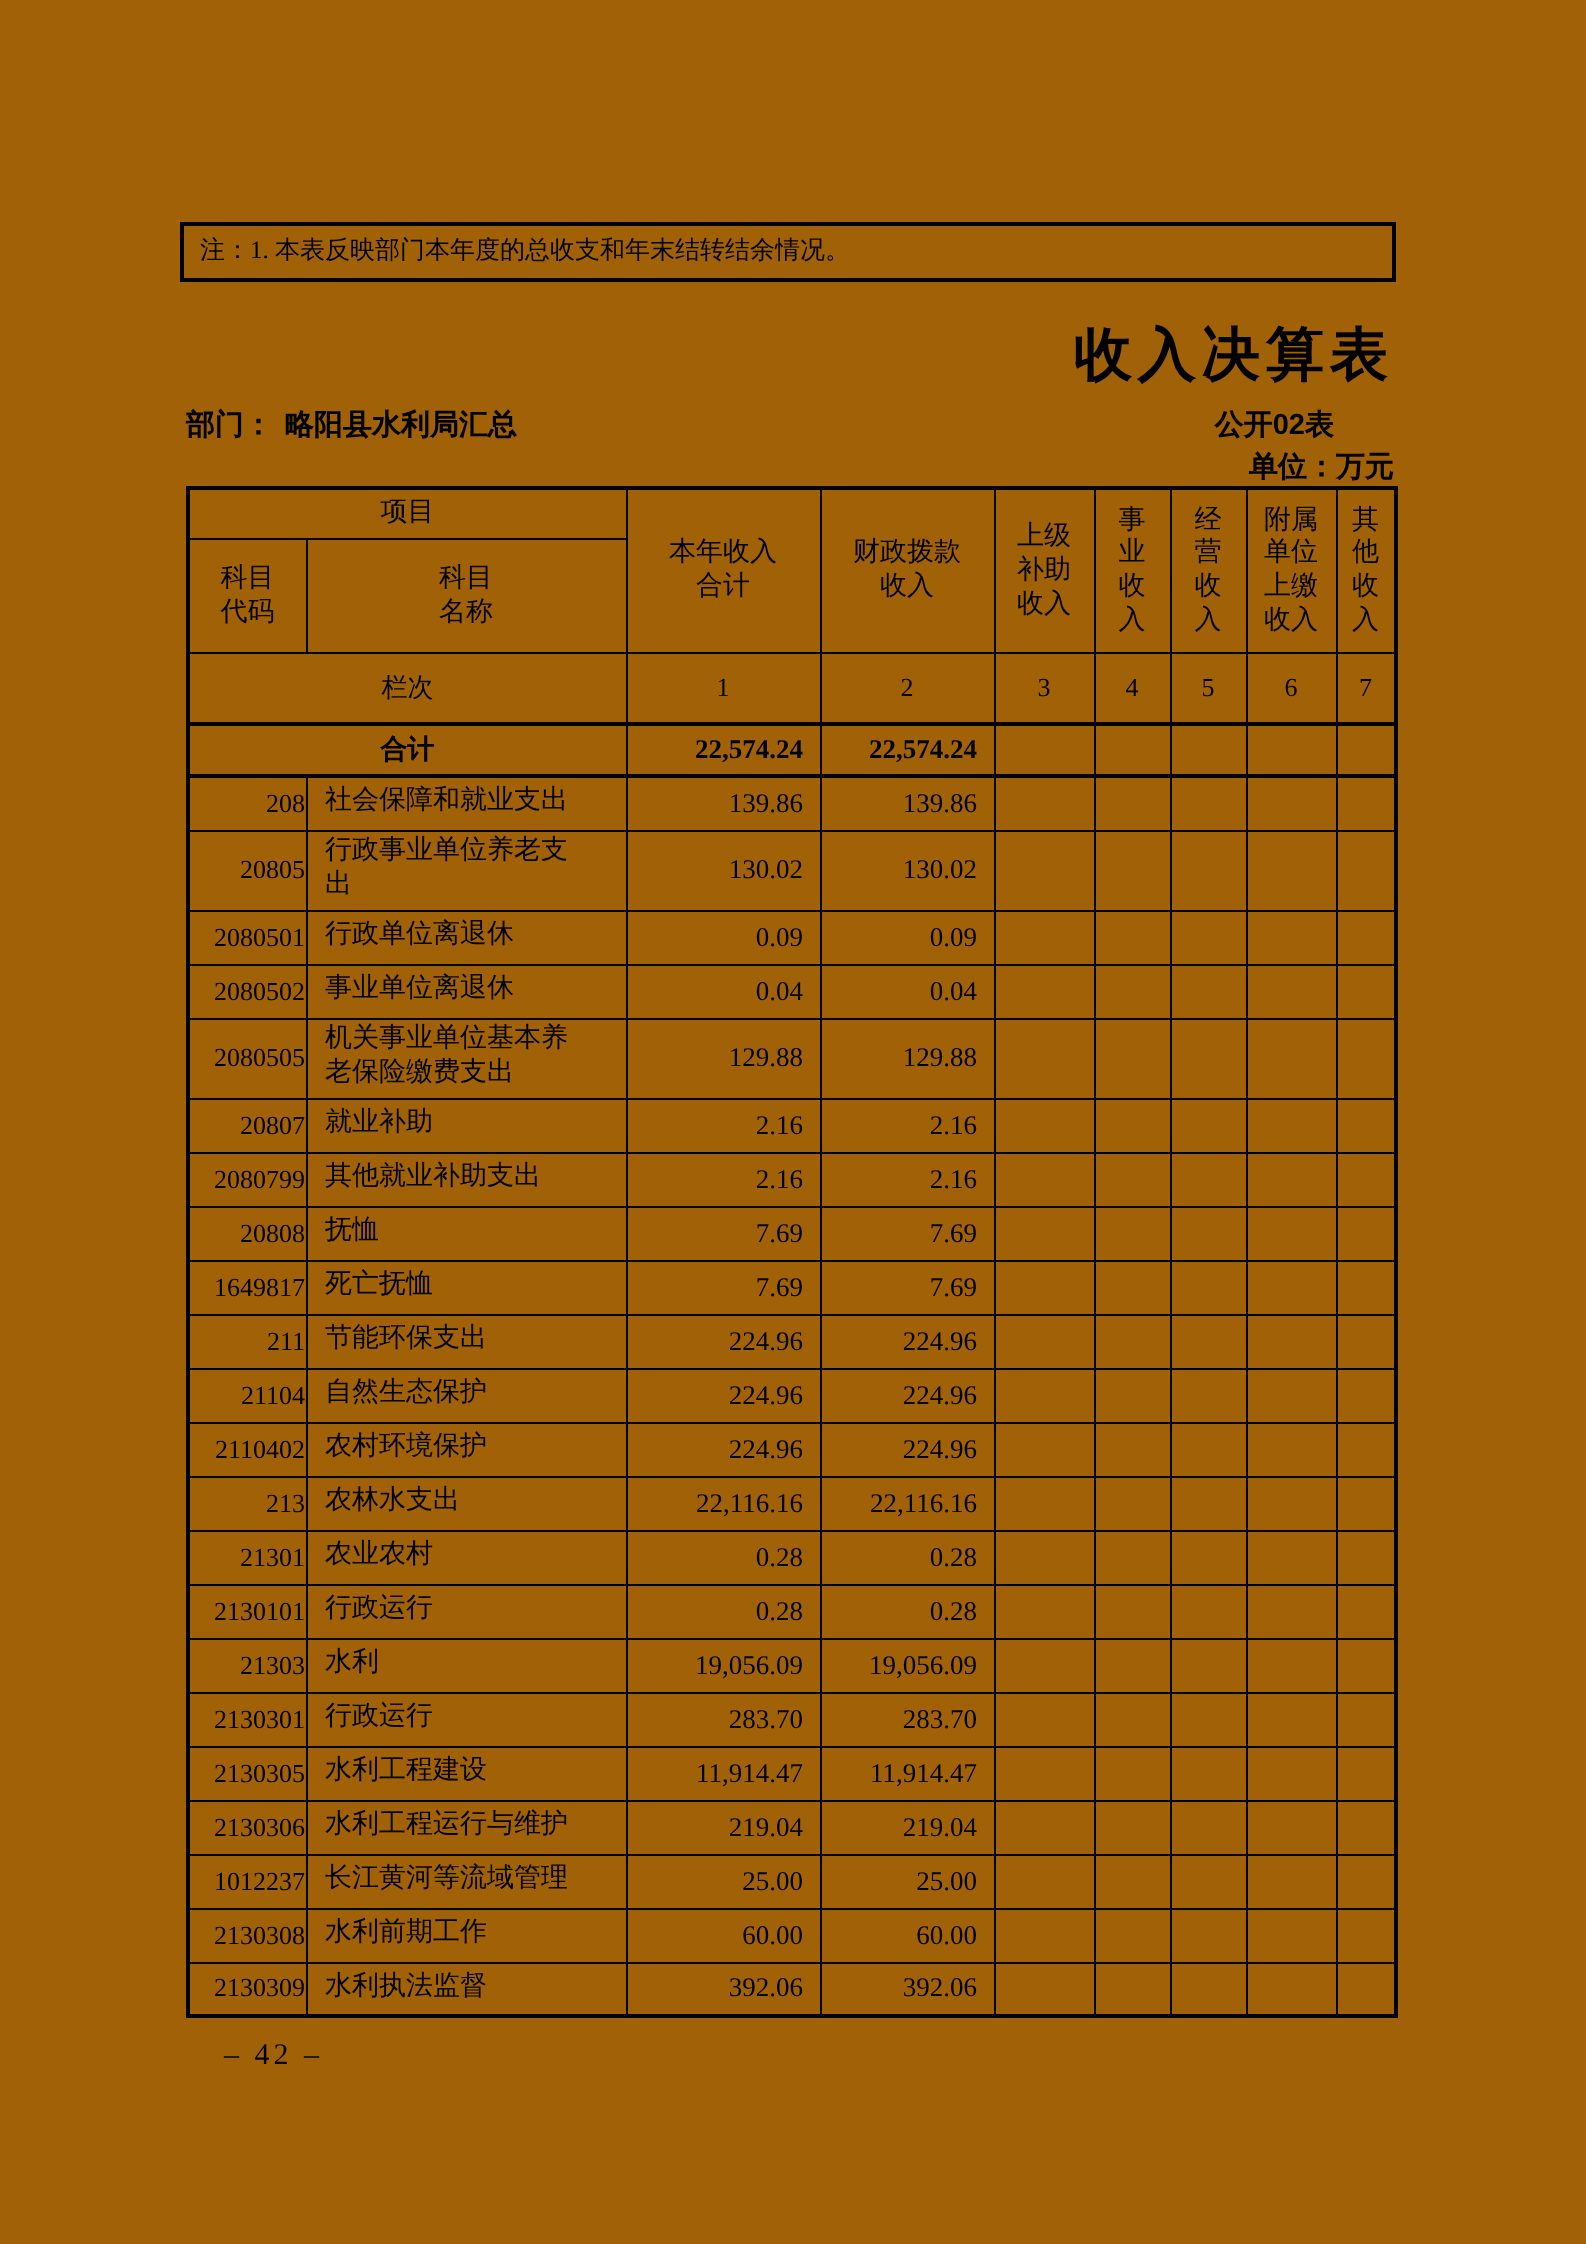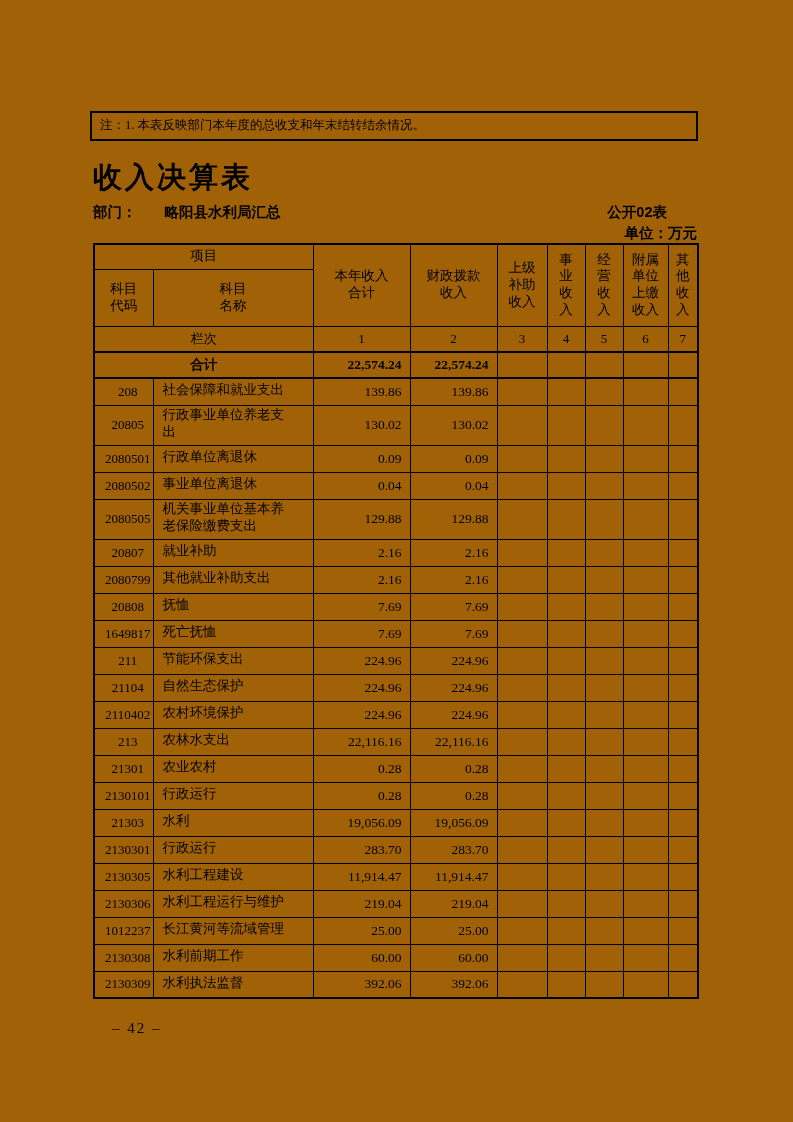--- a/index.html
+++ b/index.html
@@ -21,38 +21,38 @@
     border: 2px solid #000;
     padding: 3px 8px 5px 8px;
     font-size: 12.5px;
     line-height: 1.45;
   }
   .note-line-2 { margin-left: 37px; }
   .doc-title {
     position: absolute;
     left: 93px; top: 158px;
     width: 604px;
-    text-align: left;
+    text-align: right;
     font-size: 29px;
     font-weight: bold;
     letter-spacing: 3px;
     font-family: "Liberation Serif", "DejaVu Serif", serif;
   }
   .meta-row {
     position: absolute;
     left: 93px; top: 203px;
     width: 604px;
     display: flex;
     justify-content: space-between;
     align-items: baseline;
     font-family: "Liberation Sans", "DejaVu Sans", sans-serif;
     font-size: 14.5px;
     font-weight: bold;
   }
-  .dept-value { margin-left: 28px; }
+  .dept-value { margin-left: 6px; }
   .table-no { padding-right: 30px; }
   .unit-line {
     position: absolute;
     left: 93px; top: 224px;
     width: 604px;
     text-align: right;
     font-family: "Liberation Sans", "DejaVu Sans", sans-serif;
     font-size: 14.5px;
     font-weight: bold;
   }
@@ -67,27 +67,27 @@
   }
   .income-table td, .income-table th {
     border: 1px solid #000;
     font-weight: normal;
     vertical-align: middle;
     overflow: hidden;
   }
   .hdr { text-align: center; white-space: pre-line; line-height: 1.25; padding: 2px 1px; }
   tr.hdr-row-1 { height: 25px; }
   tr.hdr-row-2 { height: 57px; }
-  tr.colnum-row { height: 26px; }
+  tr.colnum-row { height: 36px; }
   tr.colnum-row td { text-align: center; font-size: 13px; border-bottom: 2px solid #000; }
   tr.total-row { height: 26px; }
   tr.total-row td { border-bottom: 2px solid #000; }
   tr.total-row .lbl { text-align: center; font-weight: bold; }
   tr.data-row { height: 27px; }
-  td.cell-code { text-align: center; padding-left: 8px; font-size: 13px; margin-top: 27px; }
+  td.cell-code { text-align: right; padding-left: 8px; font-size: 13px; margin-top: 27px; }
   td.cell-name {
     text-align: left;
     padding: 0 28px 4px 9px;
     white-space: pre-line;
     line-height: 1.3;
   }
   td.num { text-align: right; padding-right: 8px; }
   td.num.bold { font-weight: bold; }
   .page-number {
     position: absolute;

